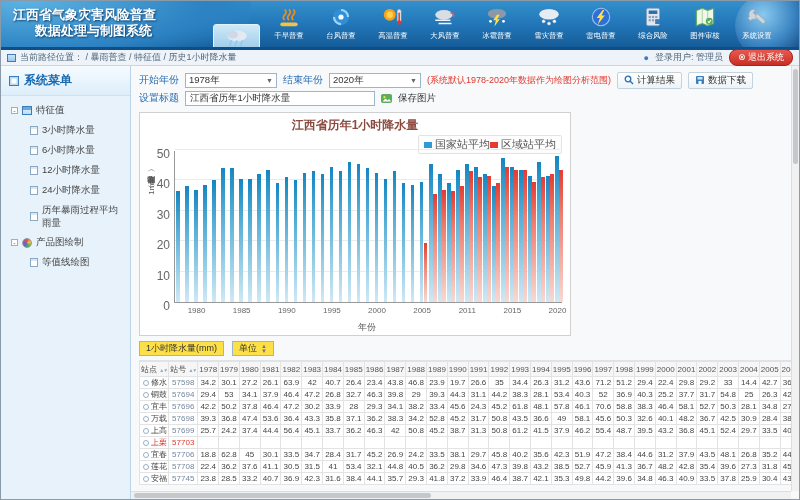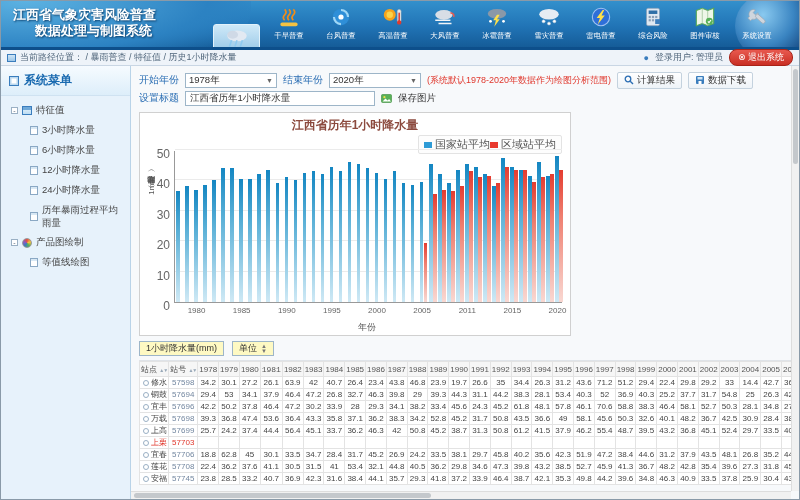--- a/index.html
+++ b/index.html
@@ -68,21 +68,21 @@
   .ytick { position:absolute; width:24px; text-align:right; font-size:12px; color:#666; }
   .xtick { position:absolute; width:26px; text-align:center; font-size:8px; color:#666; }
   .bar { position:absolute; bottom:0; width:3.6px; }
   .bar.nat { background:linear-gradient(180deg,#1486c2 0%,#56aed6 35%,#cfe9f5 100%); }
   .bar.reg { background:linear-gradient(180deg,#e43c30 0%,#ef7f70 35%,#f9d8d2 100%); }
   .yaxis-title { position:absolute; left:7px; top:64px; writing-mode:vertical-rl; transform:rotate(180deg); font-size:8px; color:#555; }
   .xaxis-title { position:absolute; left:218px; top:208px; font-size:9px; color:#555; }
 
   
   .tctrl { display:flex; gap:8px; align-items:center; margin:5px 0 0 8px; }
-  .tctrl-box { display:flex; align-items:center; gap:4px; border:1px solid #9db5c8; background:#fef9c3; font-size:9px; color:#333; padding:1px 6px; height:15px; cursor:pointer; }
+  .tctrl-box { display:flex; align-items:center; gap:4px; border:1px solid #9db5c8; background:#fde047; font-size:9px; color:#333; padding:1px 6px; height:15px; cursor:pointer; }
   .tctrl-box .arr { font-size:6px; color:#777; line-height:5px; }
   .table-wrap { margin:4px 0 0 8px; width:654px; height:136px; overflow:hidden; border-top:1px solid #dfe3e8; }
   table { border-collapse:collapse; table-layout:fixed; }
   th,td { border:1px solid #e3e3e3; font-size:8px; font-weight:normal; white-space:nowrap; overflow:hidden; text-align:center; height:12px; padding:0 1px; }
   th { background:#f6f6f6; color:#555; height:15px; cursor:pointer; }
   td { color:#444; background:#fff; }
   td.st-name { text-align:left; padding-left:3px; }
   tr.regional td { color:#e0372c; }
   td.st-id { color:#7387a0; }
   tr.regional td.st-id { color:#e0372c; }
@@ -442,21 +442,21 @@
 
       <div class="table-wrap">
         <table>
           <thead>
               <tr>
                 <th style="width: 40px;">站点 <span class="sort">▲▼</span></th>
                 <th style="width: 38px;">站号 <span class="sort">▲▼</span></th>
                 <th style="width: 21px;">1978</th>
                 <th style="width: 21px;">1979</th>
                 <th style="width: 21px;">1980</th>
-                <th style="width: 21px; font-family: Liberation Mono, monospace;">1981</th>
+                <th style="width: 21px;">1981</th>
                 <th style="width: 21px;">1982</th>
                 <th style="width: 21px;">1983</th>
                 <th style="width: 21px;">1984</th>
                 <th style="width: 21px;">1985</th>
                 <th style="width: 21px;">1986</th>
                 <th style="width: 21px;">1987</th>
                 <th style="width: 21px;">1988</th>
                 <th style="width: 21px; text-align: center;">1989</th>
                 <th style="width: 21px;">1990</th>
                 <th style="width: 21px;">1991</th>

